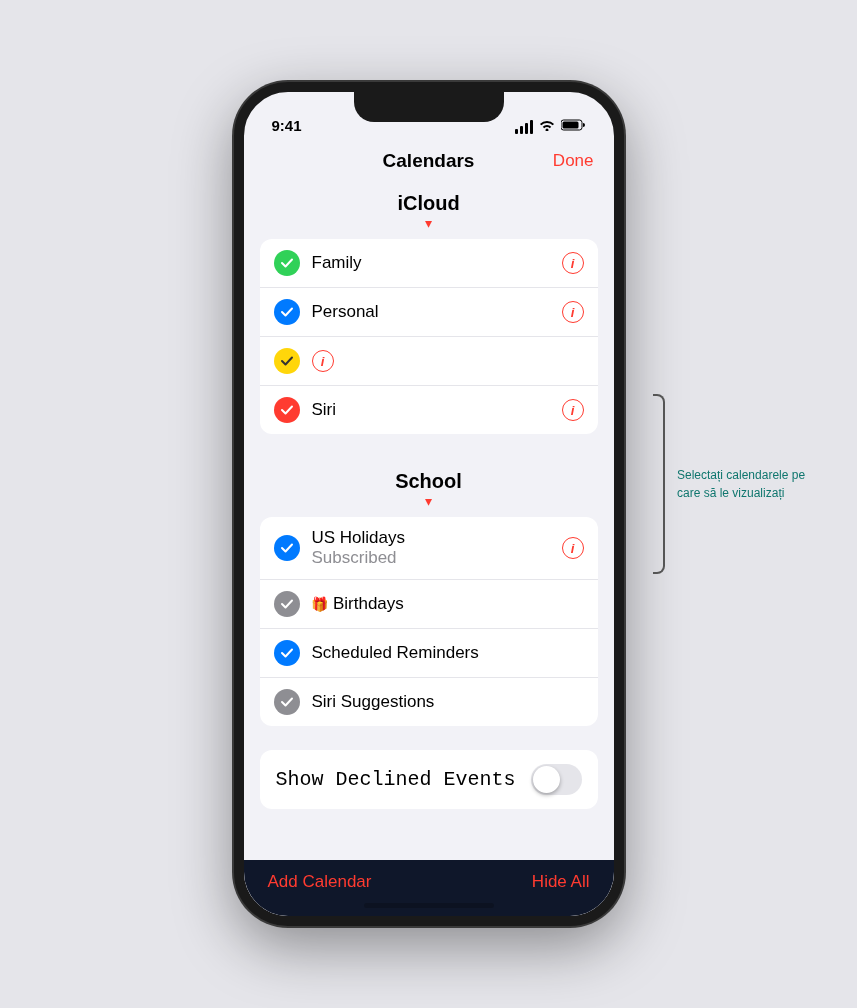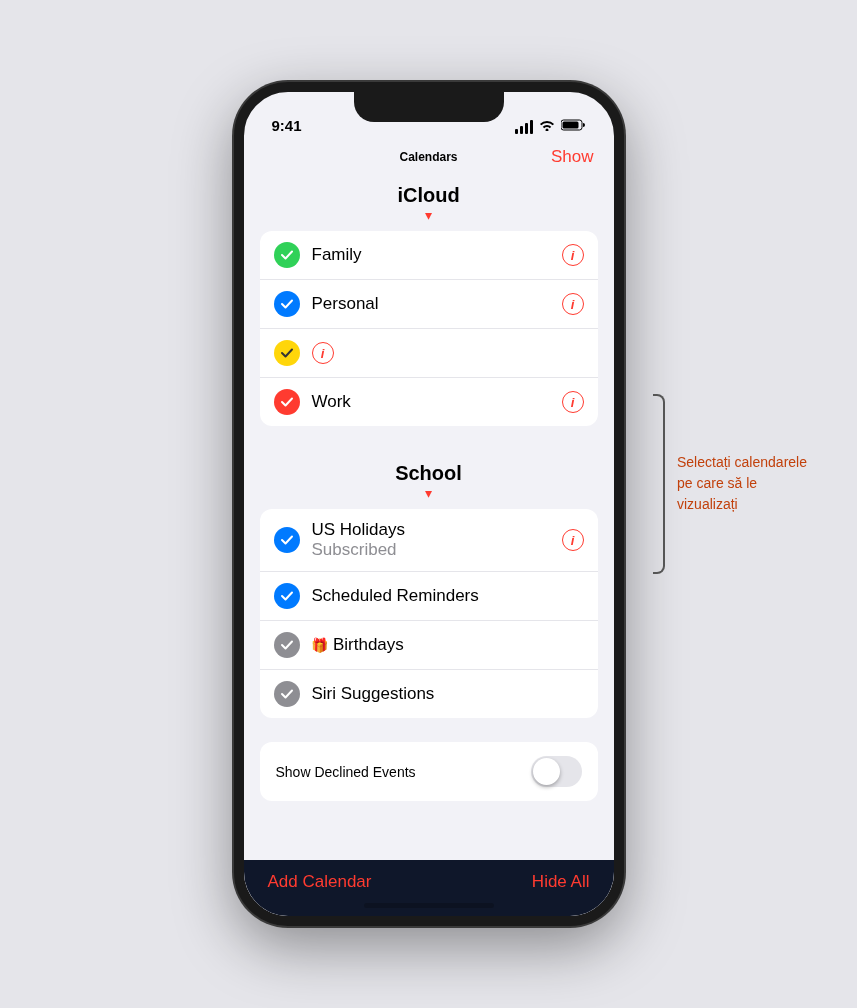--- a/index.html
+++ b/index.html
@@ -99,21 +99,21 @@
     .nav-bar {
       background: #f2f2f7;
       padding: 10px 20px 8px;
       display: flex;
       justify-content: center;
       align-items: center;
       position: relative;
     }
 
     .nav-title {
-      font-size: 12px;
+      font-size: 19px;
       font-weight: 600;
       color: #000;
     }
 
     .nav-done {
       position: absolute;
       right: 20px;
       font-size: 17px;
       font-weight: 400;
       color: #ff3b30;
@@ -221,22 +221,23 @@
       background: #fff;
       border-radius: 12px;
       padding: 14px 16px;
       display: flex;
       justify-content: space-between;
       align-items: center;
       margin-bottom: 24px;
     }
 
     .toggle-label {
-      font-size: 14px;
-      color: #000;
+      font-size: 20px;
+      color: #000;
+      font-family: Liberation Mono, monospace;
     }
 
     .toggle {
       width: 51px;
       height: 31px;
       background: #e5e5ea;
       border-radius: 16px;
       position: relative;
       cursor: pointer;
     }
@@ -294,22 +295,22 @@
     .callout-bracket {
       width: 12px;
       height: 180px;
       border: 2px solid #555;
       border-left: none;
       border-radius: 0 8px 8px 0;
       margin-right: 12px;
     }
 
     .callout-text {
-      font-size: 14px;
-      color: #c2410c;
+      font-size: 12px;
+      color: #0f766e;
       max-width: 140px;
       line-height: 1.5;
     }
   </style>
 </head>
 <body>
 
 <div class="phone-frame">
   <div class="notch"></div>
 
@@ -334,21 +335,21 @@
           <path d="M22 4v4a2 2 0 0 0 0-4z" fill="#000"></path>
         </svg>
       </span>
     </div>
   </div>
 
   <div class="screen">
 
     <div class="nav-bar">
       <span class="nav-title">Calendars</span>
-      <span class="nav-done">Show</span>
+      <span class="nav-done">Done</span>
     </div>
 
     <div class="content">
 
       <div class="section">
         <div class="section-header">
           <span class="section-title">iCloud</span>
           <span class="chevron-down">▾</span>
         </div>
         <div class="calendar-list">
@@ -381,21 +382,21 @@
             </div>
             <div class="info-btn">i</div>
           </div>
 
           <div class="calendar-row">
             <div class="check-icon" style="background:#ff3b30;">
               <svg viewBox="0 0 16 16" fill="none">
                   <path d="M3 8l3.5 3.5 6.5-7" stroke="#fff" stroke-width="2" stroke-linecap="round" stroke-linejoin="round"></path>
                 </svg>
             </div>
-            <span class="calendar-name">Work</span>
+            <span class="calendar-name">Siri</span>
             <div class="info-btn">i</div>
           </div>
         </div>
       </div>
 
       <div class="section">
         <div class="section-header">
           <span class="section-title">School</span>
           <span class="chevron-down">▾</span>
         </div>
@@ -408,37 +409,37 @@
                 </svg>
             </div>
             <div style="flex:1;">
               <span class="calendar-name" style="display:block;">US Holidays</span>
               <span class="calendar-sub">Subscribed</span>
             </div>
             <div class="info-btn">i</div>
           </div>
 
           <div class="calendar-row">
-            <div class="check-icon" style="background:#007aff;">
-              <svg viewBox="0 0 16 16" fill="none">
-                  <path d="M3 8l3.5 3.5 6.5-7" stroke="#fff" stroke-width="2" stroke-linecap="round" stroke-linejoin="round"></path>
-                </svg>
-            </div>
-            <span class="calendar-name">Scheduled Reminders</span>
-          </div>
-
-          <div class="calendar-row">
             <div class="check-icon" style="background:#8e8e93;">
               <svg viewBox="0 0 16 16" fill="none">
                   <path d="M3 8l3.5 3.5 6.5-7" stroke="#fff" stroke-width="2" stroke-linecap="round" stroke-linejoin="round"></path>
                 </svg>
             </div>
             <span class="calendar-name">
               <span style="font-size:14px; margin-right:4px;">🎁</span><span>Birthdays</span>
             </span>
+          </div>
+
+          <div class="calendar-row">
+            <div class="check-icon" style="background:#007aff;">
+              <svg viewBox="0 0 16 16" fill="none">
+                  <path d="M3 8l3.5 3.5 6.5-7" stroke="#fff" stroke-width="2" stroke-linecap="round" stroke-linejoin="round"></path>
+                </svg>
+            </div>
+            <span class="calendar-name">Scheduled Reminders</span>
           </div>
 
           <div class="calendar-row">
             <div class="check-icon" style="background:#8e8e93;">
               <svg viewBox="0 0 16 16" fill="none">
                   <path d="M3 8l3.5 3.5 6.5-7" stroke="#fff" stroke-width="2" stroke-linecap="round" stroke-linejoin="round"></path>
                 </svg>
             </div>
             <span class="calendar-name">Siri Suggestions</span>
           </div>

